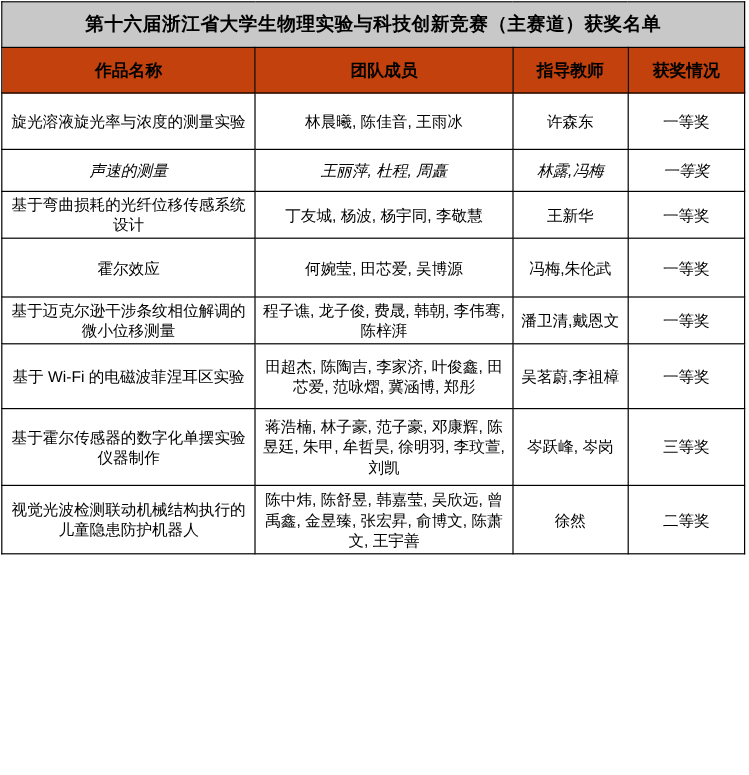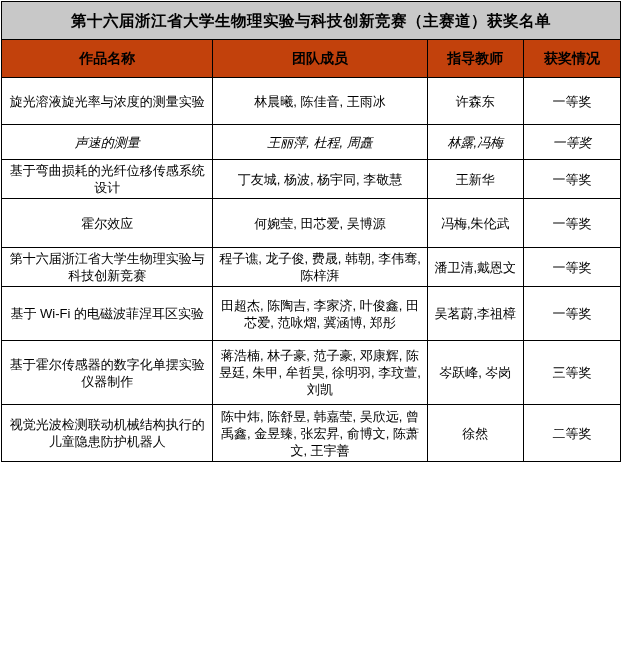--- a/index.html
+++ b/index.html
@@ -102,21 +102,21 @@
     <td>王新华</td>
     <td>一等奖</td>
   </tr>
         <tr>
     <td>霍尔效应</td>
     <td>何婉莹, 田芯爱, 吴博源</td>
     <td>冯梅,朱伦武</td>
     <td>一等奖</td>
   </tr>
         <tr>
-    <td>第十六届浙江省大学生物理实验与科技创新竞赛</td>
+    <td>基于迈克尔逊干涉条纹相位解调的微小位移测量</td>
     <td>程子谯, 龙子俊, 费晟, 韩朝, 李伟骞, 陈梓湃</td>
     <td>潘卫清,戴恩文</td>
     <td>一等奖</td>
   </tr>
         <tr>
     <td>基于 Wi-Fi 的电磁波菲涅耳区实验</td>
     <td>田超杰, 陈陶吉, 李家济, 叶俊鑫, 田芯爱, 范咏熠, 冀涵博, 郑彤</td>
     <td>吴茗蔚,李祖樟</td>
     <td>一等奖</td>
   </tr>

